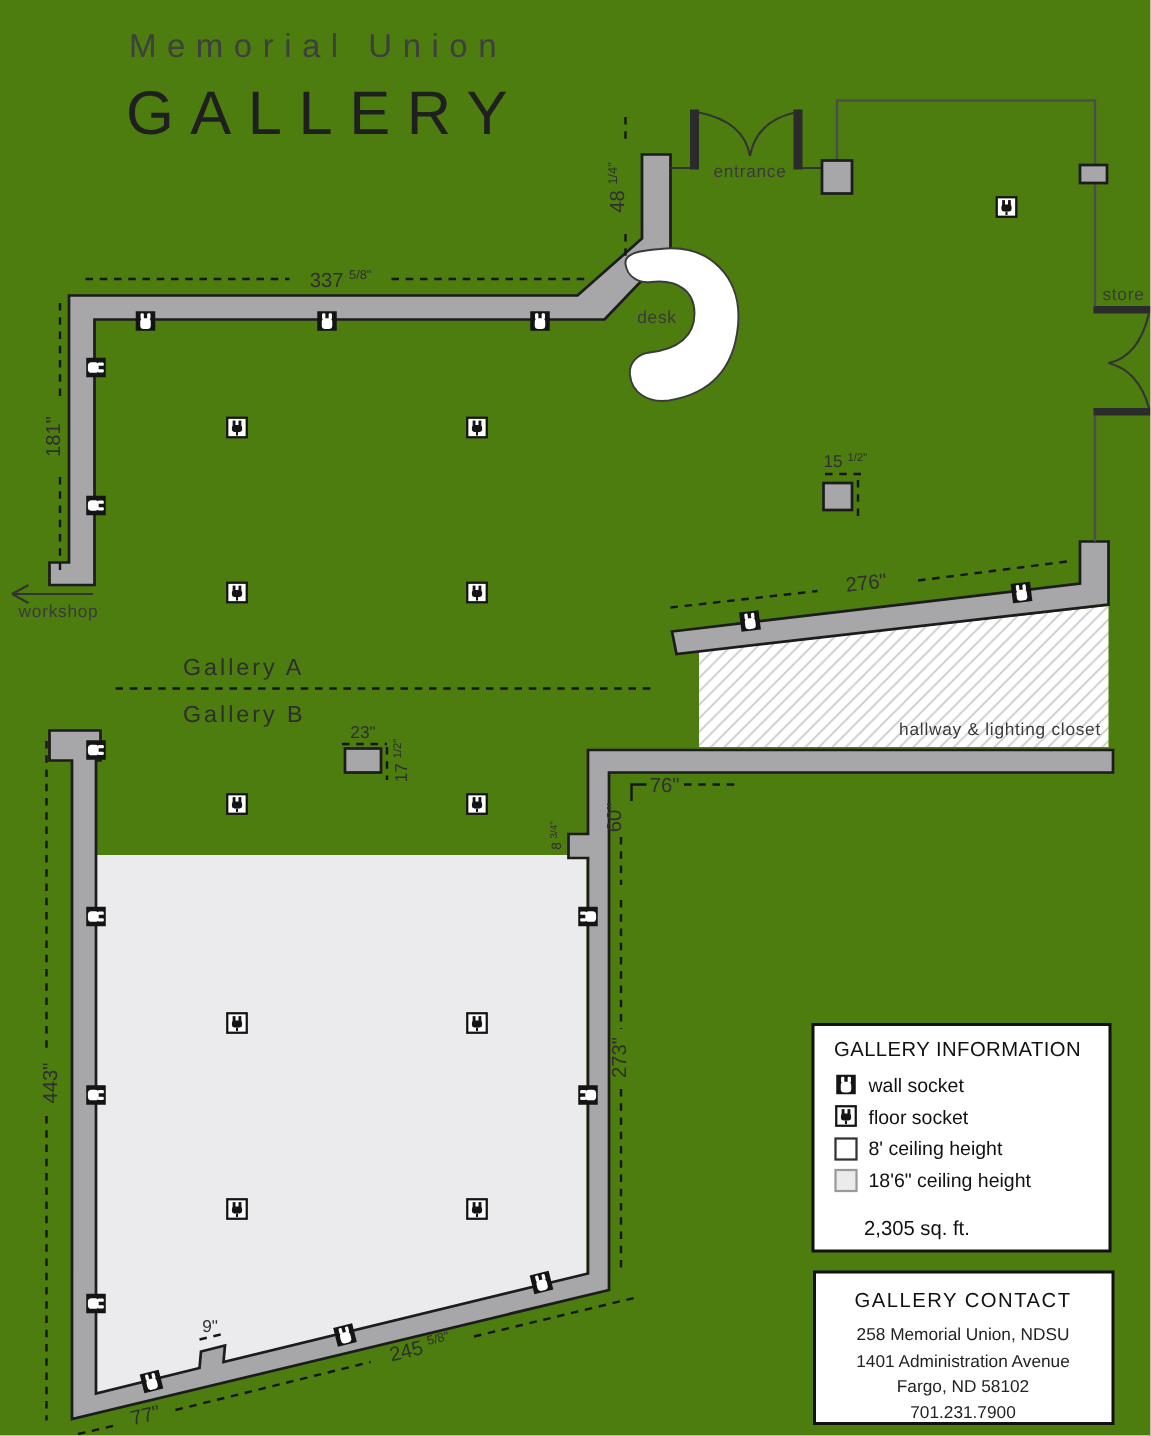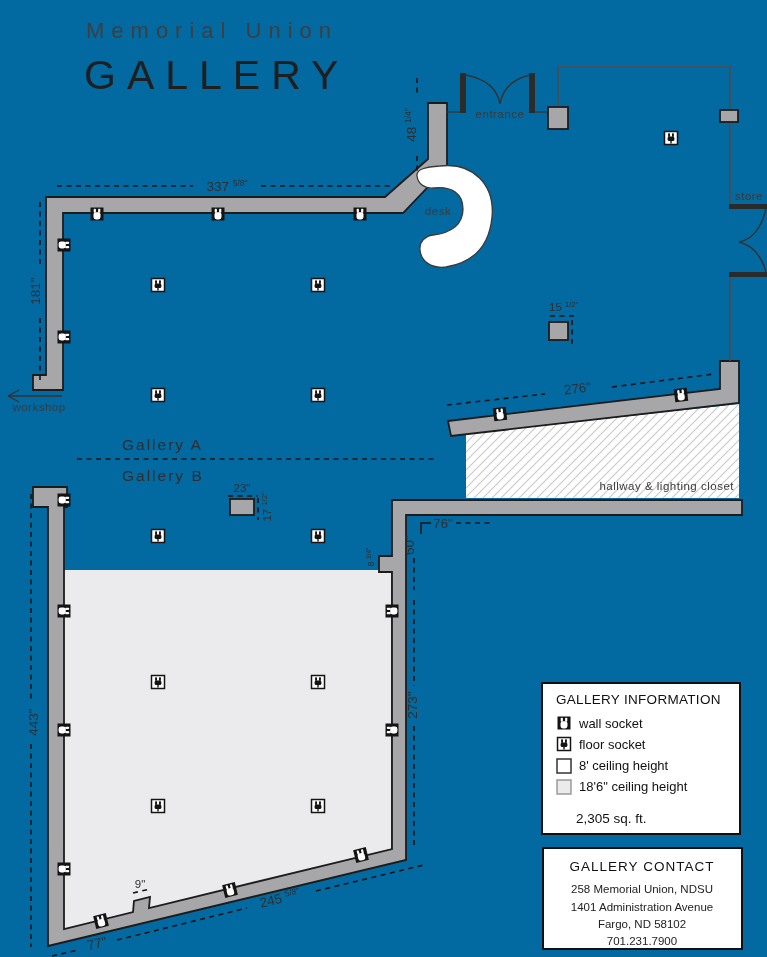--- a/index.html
+++ b/index.html
@@ -1,16 +1,16 @@
 <!DOCTYPE html>
 <html style="--wall: #a7a7a9; --outline: #1c1c1c; --shade: #ebebed; --hatch: #c9c9c9; --line: #4d4d4d; --text: #333333;"><head>
 <meta charset="utf-8">
 <style>
   html,body{margin:0;padding:0;background:#fff;}
-  .page{position:relative;width:767px;height:957px;background:#0369a1;overflow:hidden;}
+  .page{position:relative;width:767px;height:957px;background:#4d7c0f;overflow:hidden;}
   svg text{font-family:"Liberation Sans", sans-serif; fill:#333;}
   .wall{fill:var(--wall);stroke:var(--outline);stroke-width:1.8;stroke-linejoin:miter;}
   .shade{fill:var(--shade);}
   .hatchpoly{fill:url(#hatch);stroke:none;}
   .thin{stroke:var(--line);stroke-width:1.6;fill:none;}
   .door{fill:#2b2b2b;}
   .arc{stroke:#333;stroke-width:1.4;fill:none;}
   .deskpath{fill:#fff;stroke:#3a3a3a;stroke-width:1.3;}
   .dash{stroke:#161616;stroke-width:1.6;fill:none;stroke-dasharray:5 4.5;}
   .solidmark{stroke:#161616;stroke-width:1.6;fill:none;}

